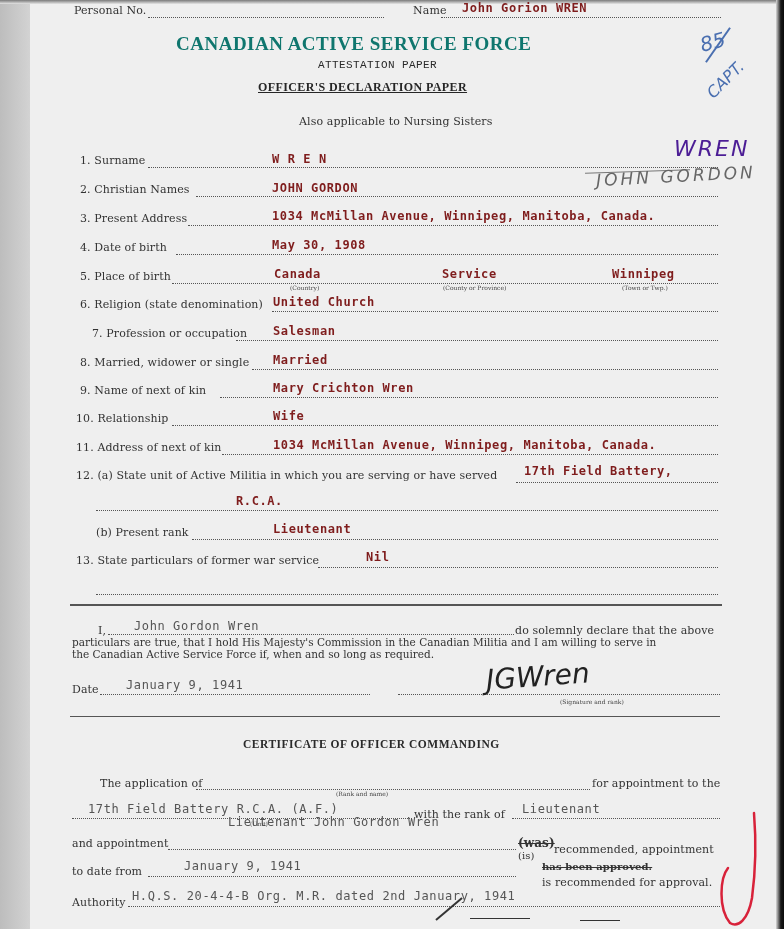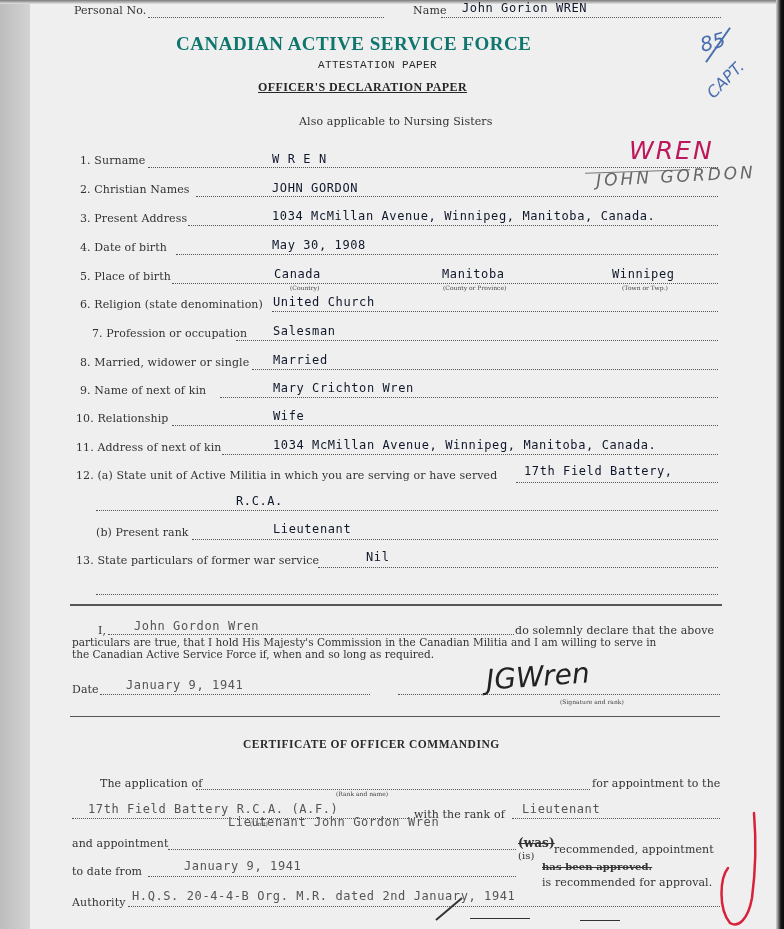--- a/index.html
+++ b/index.html
@@ -24,21 +24,21 @@
   .edge-top {
     position:absolute; left:0; top:0; width:784px; height:4px;
     background:linear-gradient(180deg,#7a7a7a,#e5e5e5);
   }
   .abs { position:absolute; white-space:nowrap; }
   .lbl { font-size:11px; color:#333; letter-spacing:0.1px; }
   .typed {
     font-family:"DejaVu Sans Mono","Liberation Mono",monospace;
     font-size:12px; color:#333; letter-spacing:0.6px;
   }
-  .typed.bold { font-weight:normal; color:#0f172a; }
+  .typed.bold { font-weight:bold; color:#7f1d1d; }
   .typed.light { color:#555; font-weight:normal; }
   .dots {
     position:absolute; height:0; border-bottom:1px dotted #555;
   }
   .tiny { font-size:6px; color:#444; }
   .title1 {
     font-size:19px; font-weight:bold; letter-spacing:0.5px; color:#0f766e;
     font-family:"Liberation Serif","DejaVu Serif",serif;
   }
   .title2 { font-size:11px; color:#2a2a2a; font-family:"Liberation Serif",serif; letter-spacing:0.4px;}
@@ -67,21 +67,21 @@
 
 <div class="abs title1" style="left:176px;top:33px;">CANADIAN ACTIVE SERVICE FORCE</div>
 <div class="abs title2" style="left:318px;top:59px;font-family:Liberation Mono, monospace;">ATTESTATION PAPER</div>
 <div class="abs title3" style="left:258px;top:80px;">OFFICER'S DECLARATION PAPER</div>
 <div class="abs lbl" style="left:299px;top:115px;">Also applicable to Nursing Sisters</div>
 
 <div class="abs hand" style="left:700px;top:30px;color:#4a6fb0;font-size:20px;transform:rotate(-15deg);">85</div>
 <div class="abs" style="left:697px;top:44px;width:42px;height:2px;background:#4a6fb0;transform:rotate(-55deg);"></div>
 <div class="abs hand" style="left:703px;top:70px;color:#4a6fb0;font-size:16px;transform:rotate(-45deg);">CAPT.</div>
 
-<div class="abs hand" style="left:629px;top:136px;color:#be185d;font-size:25px;letter-spacing:2px;">WREN</div>
+<div class="abs hand" style="left:674px;top:136px;color:#4c1d95;font-size:22px;letter-spacing:2px;">WREN</div>
 <div class="abs" style="left:585px;top:171px;width:105px;height:1px;background:#777;transform:rotate(-2deg);"></div>
 <div class="abs hand" style="left:596px;top:166px;color:#666;font-size:17px;letter-spacing:3px;transform:rotate(-3deg);">JOHN GORDON</div>
 
 <span class="abs lbl" style="left:80px;top:154px;"><span>1.</span> <span>Surname</span></span>
 <div class="dots" style="left:148px;top:167px;width:570px;"></div>
 <span class="abs typed bold" style="left:272px;top:152px;">W R E N</span>
 
 <span class="abs lbl" style="left:80px;top:183px;"><span>2.</span> <span>Christian Names</span></span>
 <div class="dots" style="left:196px;top:196px;width:522px;"></div>
 <span class="abs typed bold" style="left:272px;top:181px;">JOHN GORDON</span>
@@ -91,21 +91,21 @@
 <span class="abs typed bold" style="left:272px;top:209px;">1034 McMillan Avenue, Winnipeg, Manitoba, Canada.</span>
 
 <span class="abs lbl" style="left:80px;top:241px;"><span>4.</span> <span>Date of birth</span></span>
 <div class="dots" style="left:176px;top:254px;width:542px;"></div>
 <span class="abs typed bold" style="left:272px;top:238px;">May 30, 1908</span>
 
 <span class="abs lbl" style="left:80px;top:270px;"><span>5.</span> <span>Place of birth</span></span>
 <div class="dots" style="left:172px;top:283px;width:546px;"></div>
 <span class="abs typed bold" style="left:274px;top:267px;">Canada</span>
 <span class="abs tiny" style="left:290px;top:284px;">(Country)</span>
-<span class="abs typed bold" style="left:442px;top:267px;">Manitoba</span>
+<span class="abs typed bold" style="left:442px;top:267px;">Service</span>
 <span class="abs tiny" style="left:443px;top:284px;">(County or Province)</span>
 <span class="abs typed bold" style="left:612px;top:267px;">Winnipeg</span>
 <span class="abs tiny" style="left:622px;top:284px;">(Town or Twp.)</span>
 
 <span class="abs lbl" style="left:80px;top:298px;"><span>6.</span> <span>Religion (state denomination)</span></span>
 <div class="dots" style="left:272px;top:311px;width:446px;"></div>
 <span class="abs typed bold" style="left:273px;top:295px;">United Church</span>
 
 <span class="abs lbl" style="left:80px;top:327px;margin-left:12px;"><span>7.</span> <span>Profession or occupation</span></span>
 <div class="dots" style="left:236px;top:340px;width:482px;"></div>

